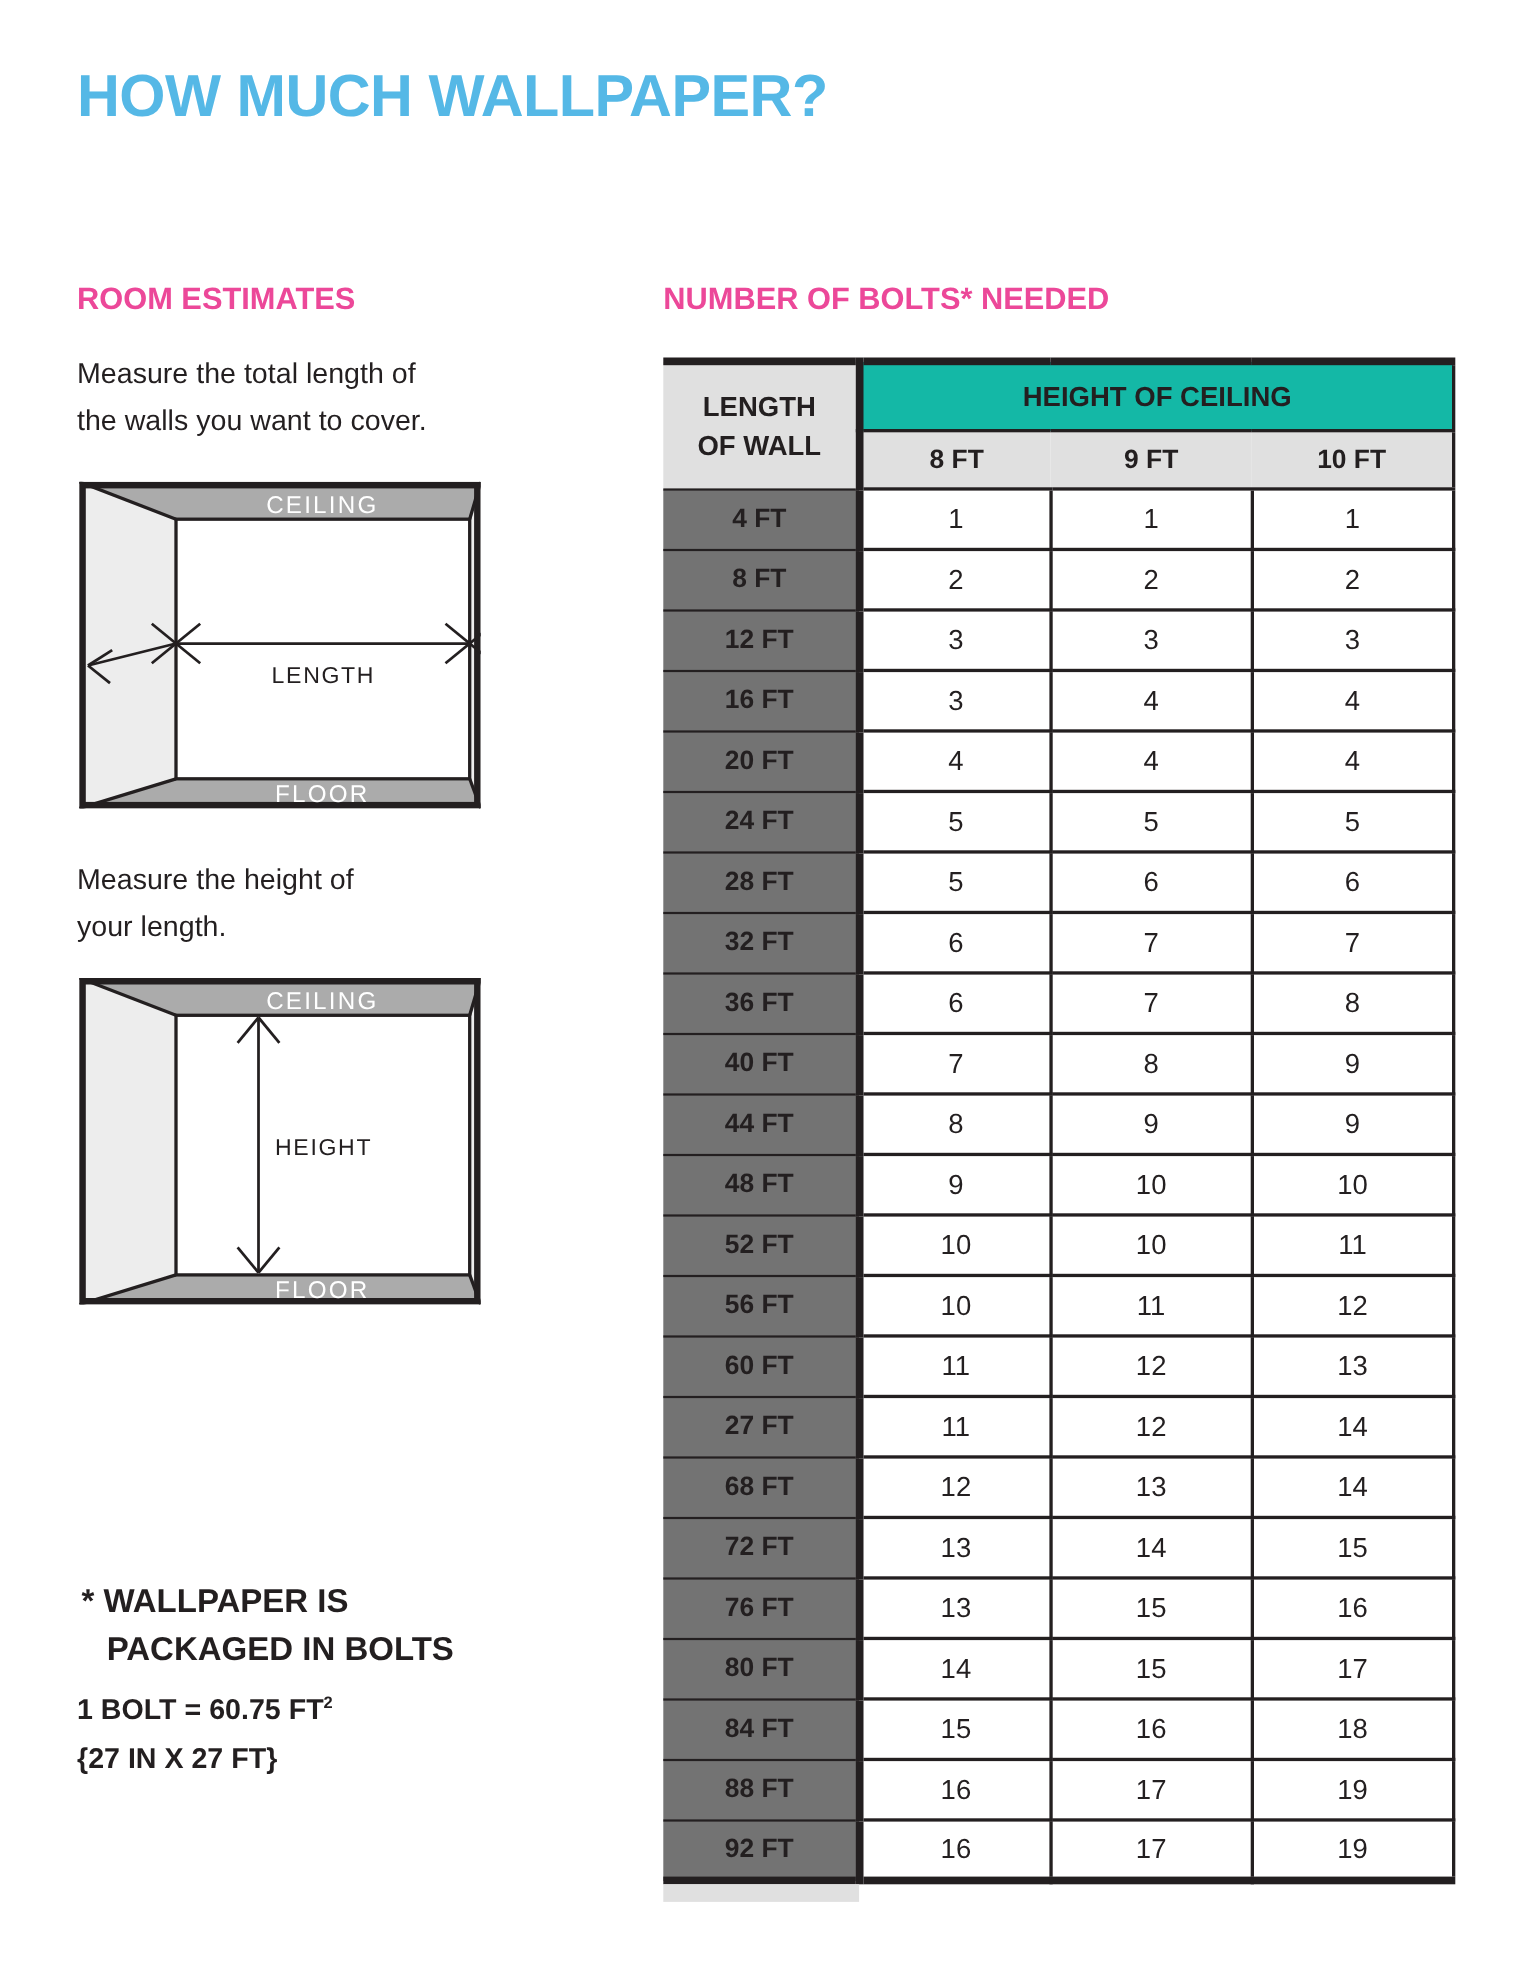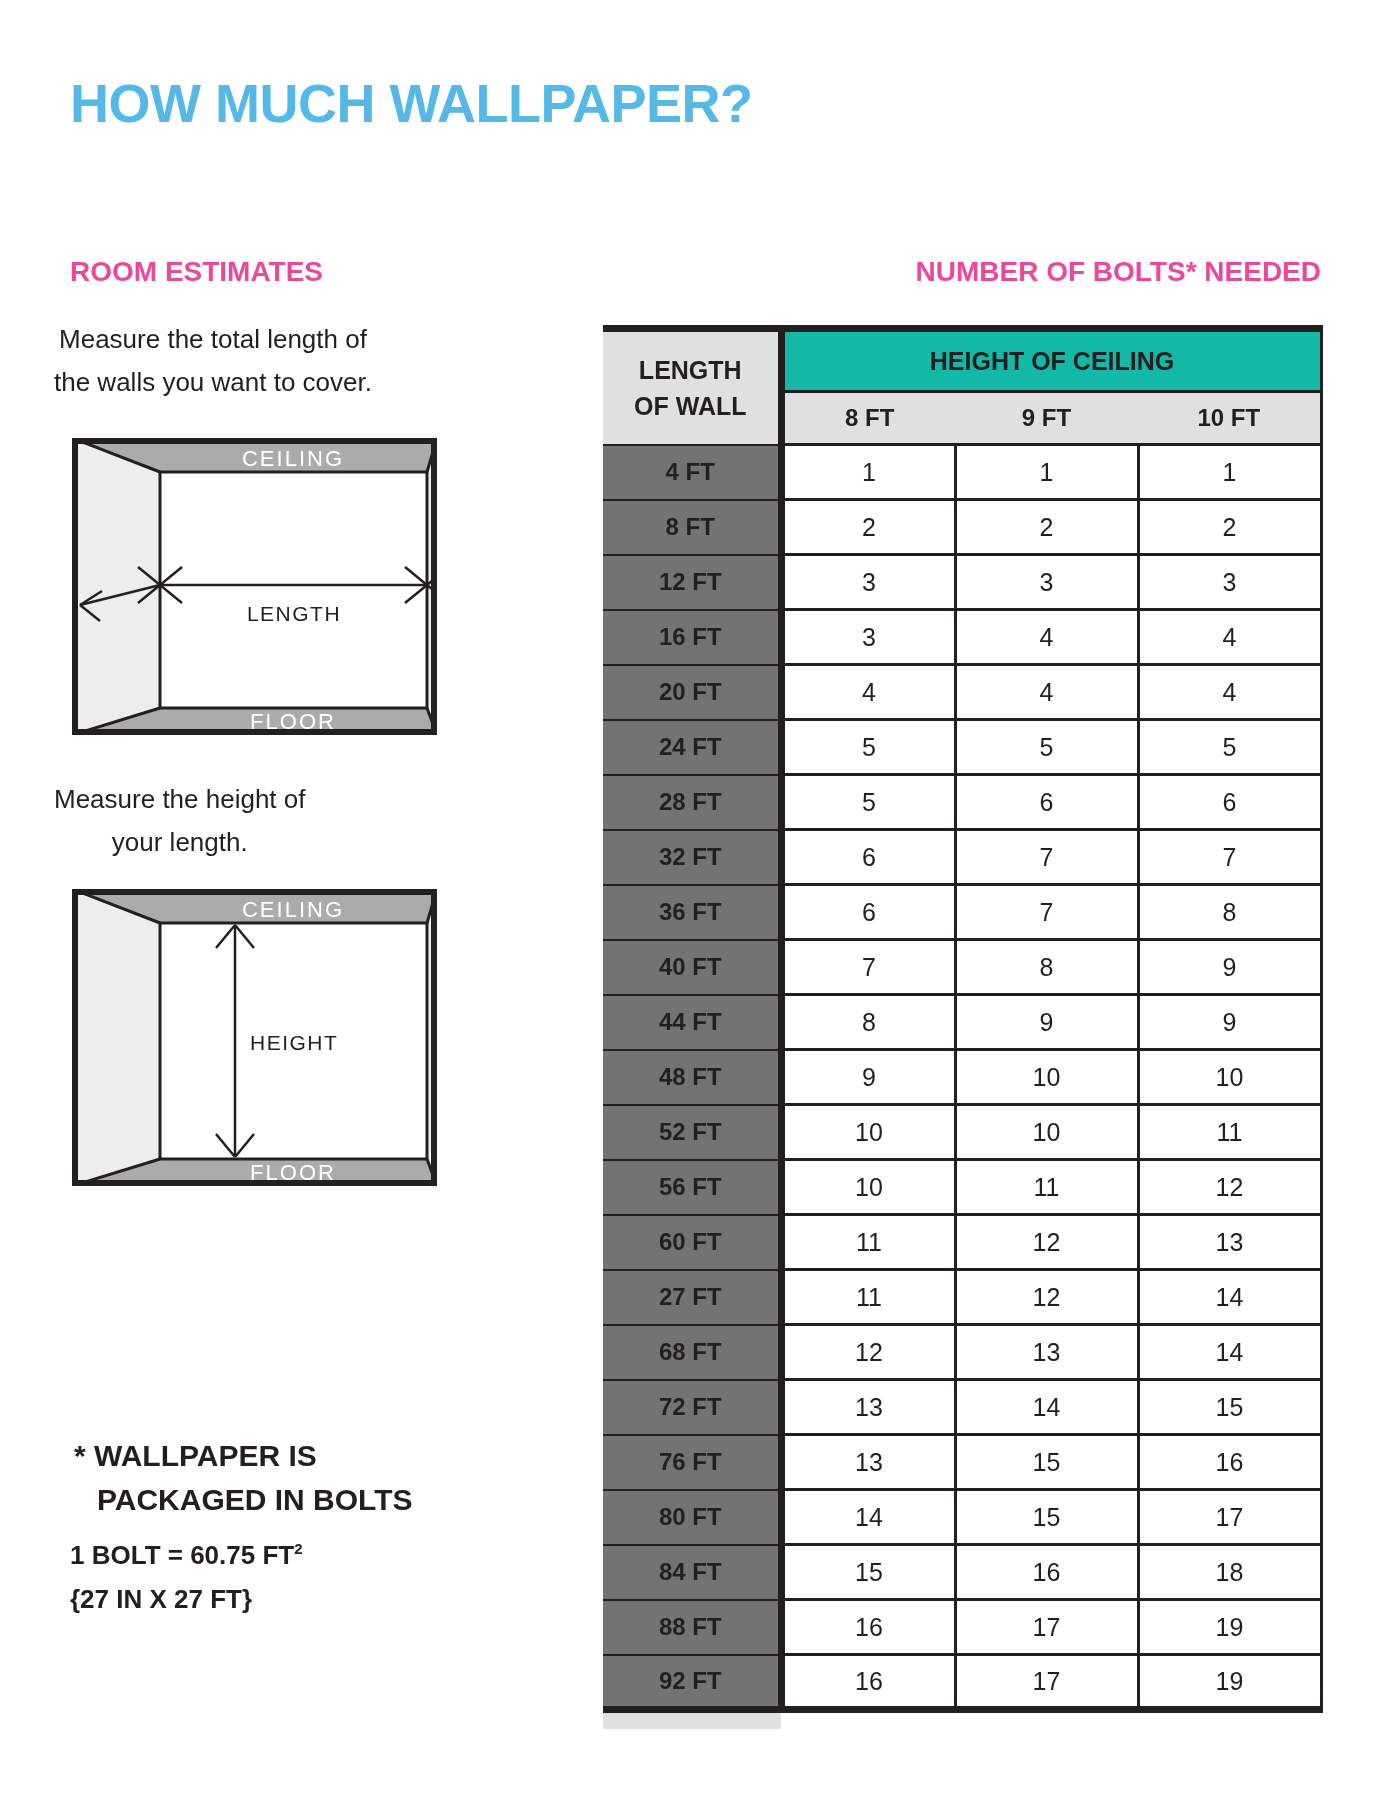--- a/index.html
+++ b/index.html
@@ -9,43 +9,42 @@
     width: 1391px;
     height: 1800px;
     background: #ffffff;
     font-family: "Liberation Sans", "DejaVu Sans", sans-serif;
     color: #231F20;
     overflow: hidden;
   }
   .page-title {
     position: absolute;
     left: 70px;
-    top: 72px;
+    top: 56px;
     font-size: 54px;
     font-weight: bold;
     letter-spacing: -0.5px;
     color: #55B8E6;
   }
   .section-heading {
     position: absolute;
     top: 256px;
     font-size: 28px;
     font-weight: bold;
     color: #ec4899;
   }
   .left-heading { left: 70px; }
-  .right-heading { left: 603px; width: 718px; text-align: right; }
+  .right-heading { left: 603px; width: 718px; text-align: left; }
   .body-text {
     position: absolute;
-    left: 54px;
+    left: 70px;
     font-size: 26px;
     line-height: 43px;
     white-space: pre-line;
     color: #231F20;
-    text-align: center;
   }
   .step1 { top: 318px; }
   .step2 { top: 778px; }
   .step3 { top: 1235px; }
   .room-svg { position: absolute; left: 72px; display: block; }
   .room-svg.d1 { top: 438px; }
   .room-svg.d2 { top: 889px; }
   .svg-white-label { fill: #ffffff; font-size: 22px; letter-spacing: 2px; }
   .svg-dim-label { fill: #231F20; font-size: 21px; letter-spacing: 1.5px; }
   .footnote {

